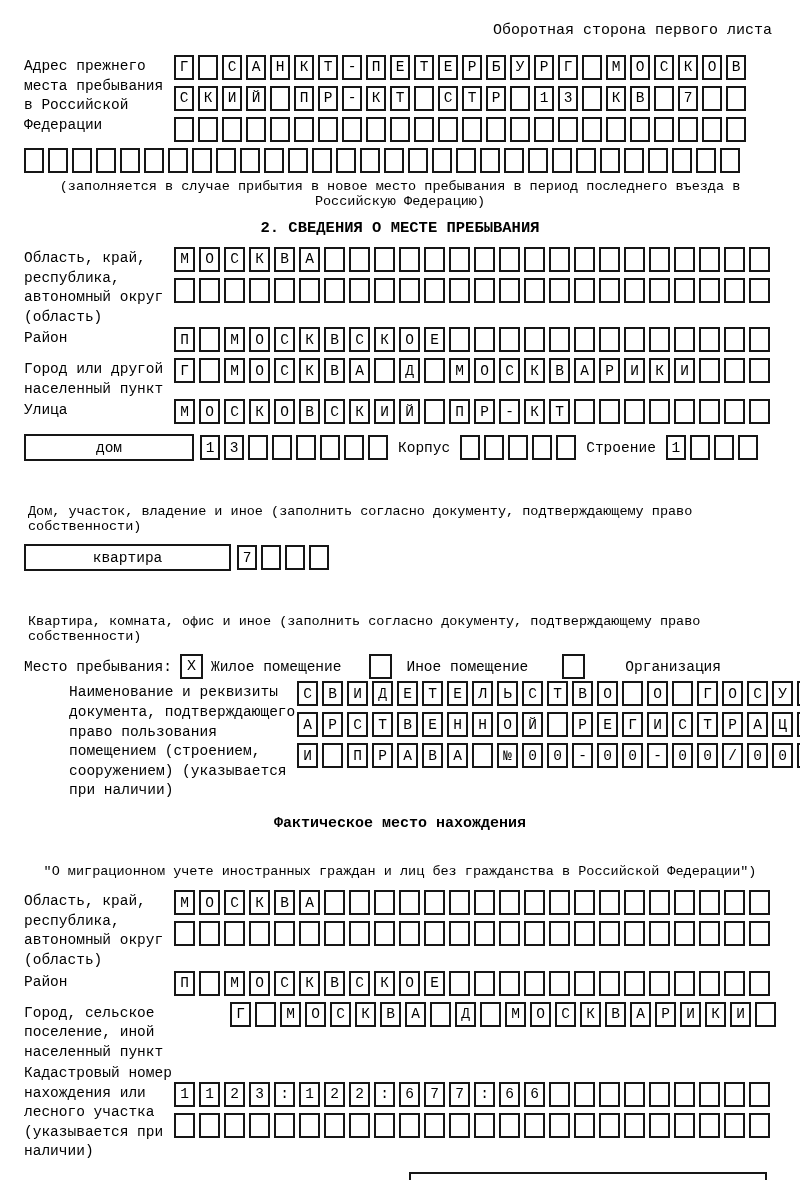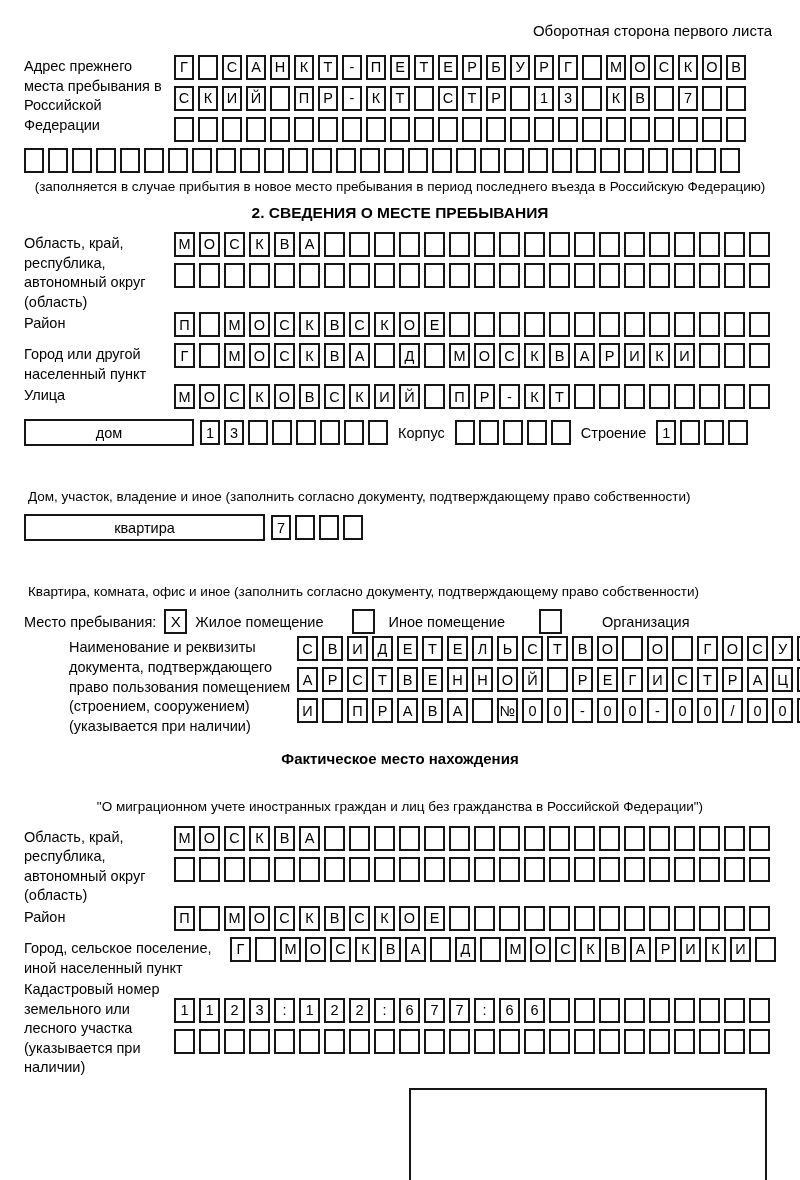--- a/index.html
+++ b/index.html
@@ -1,19 +1,19 @@
 <!DOCTYPE html>
 <html><head>
 <meta charset="utf-8">
 <style>
   * { margin:0; padding:0; box-sizing:border-box; }
   body { background:#fff; }
   .page {
     width:800px; height:1180px; background:#ffffff; color:#000;
-    font-family:Liberation Sans, sans-serif;
+    font-family:Liberation Mono, monospace;
     padding:12px 24px 0 24px; overflow:hidden; position:relative;
   }
   .header-note { text-align:right; font-size:15px; padding:10px 4px 0 0; margin-bottom:16px; }
 
   .field { display:flex; align-items:flex-start; }
   .flabel { width:150px; flex-shrink:0; font-size:14.5px; line-height:1.35; padding-top:2px; }
   .flabel-wide { width:206px; }
   .flabel-doc { width:228px;margin-left:45px; }
   .cellblock { flex:1; }
 
@@ -29,21 +29,21 @@
   .caption { font-size:13.5px; text-align:center; margin:2px 0 10px 0; }
   .caption-left { text-align:left; margin-left:4px;margin-top:43px; }
   .sec-title { font-size:15.5px; font-weight:bold; text-align:center; margin:4px 0 10px 0; }
 
   .house-row { display:flex; align-items:center; gap:6px; margin:4px 0 2px 0; }
   .named-box {
     border:2px solid #161616; height:27px; display:flex; align-items:center; justify-content:center;
     font-size:14.5px;
   }
   .house-box { width:170px; }
-  .apt-box { width:241px; }
+  .apt-box { width:207px; }
   .inline-label { font-size:14.5px; padding:0 4px; }
 
   .stay-row { display:flex; align-items:center; margin:6px 0 2px 0; font-size:14.5px; }
   .checkbox {
     width:23px; height:25px; border:2px solid #161616; display:inline-flex;
     align-items:center; justify-content:center; font-size:15px; flex-shrink:0;
   }
   .stay-note { font-size:13.5px; margin:2px 0 10px 158px; width:300px; text-align:center; }
 
   .actual-title { font-size:15px; font-weight:bold; text-align:center; margin:14px 0 10px 0; }
@@ -578,21 +578,21 @@
           <span class="cell">Р</span>
           <span class="cell">И</span>
           <span class="cell">К</span>
           <span class="cell">И</span>
           <span class="cell"></span>
         </div>
     </div>
   </div>
 
   <div class="field">
-    <div class="flabel">Кадастровый номер земельного или лесного участка (указывается при наличии)</div>
+    <div class="flabel">Кадастровый номер нахождения или лесного участка (указывается при наличии)</div>
     <div class="cellblock p25" style="padding-top:20px">
       <div class="cellrow">
           <span class="cell">1</span>
           <span class="cell">1</span>
           <span class="cell">2</span>
           <span class="cell">3</span>
           <span class="cell">:</span>
           <span class="cell">1</span>
           <span class="cell">2</span>
           <span class="cell">2</span>

